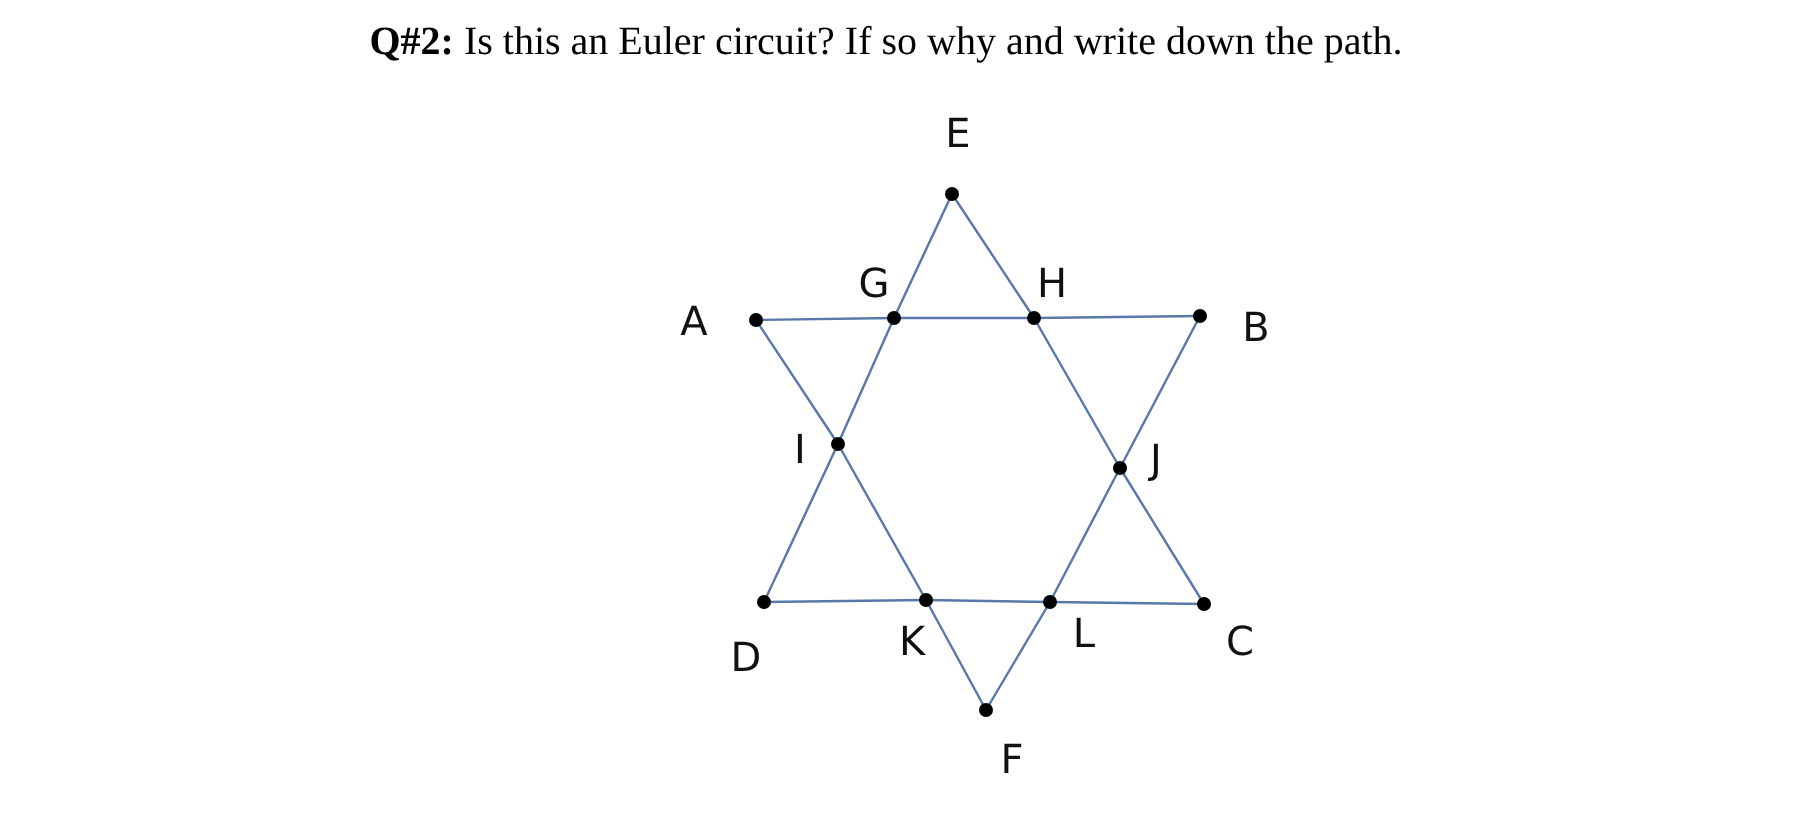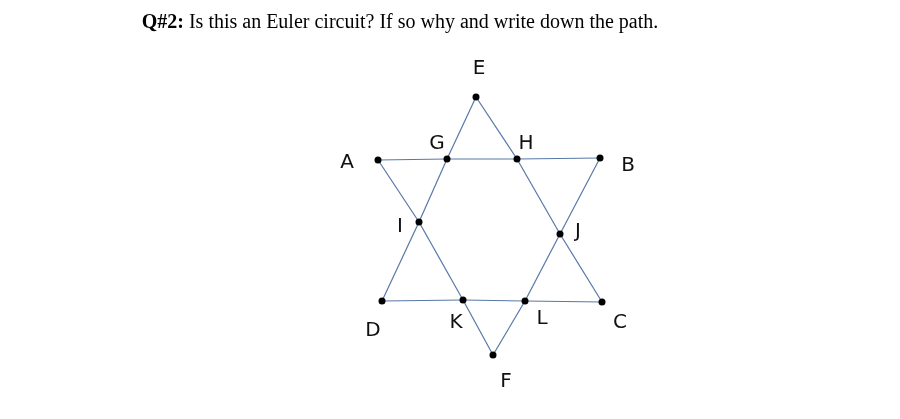--- a/index.html
+++ b/index.html
@@ -1,21 +1,21 @@
 <!DOCTYPE html>
 <html><head>
   <meta charset="utf-8">
   <style>
     html, body { margin: 0; padding: 0; background: #ffffff; }
     body { width: 900px; height: 419px; position: relative; overflow: hidden; }
     .question {
       position: absolute; left: 0; top: 10px; width: 800px;
       text-align: center;
       font-family: "Liberation Serif", "DejaVu Serif", serif;
-      font-size: 20px; color: #000;
+      font-size: 20px; color: #000; padding-left: 43px;
     }
     .question .qnum { font-weight: bold; }
     svg.graph { position: absolute; left: 0; top: 0; }
     .edge { stroke: #5778a8; stroke-width: 1.2; fill: none; }
     .node { fill: #000; }
     .label {
       font-family: "DejaVu Sans", sans-serif;
       font-size: 20px; fill: #111;
       text-anchor: middle; dominant-baseline: middle;
     }

